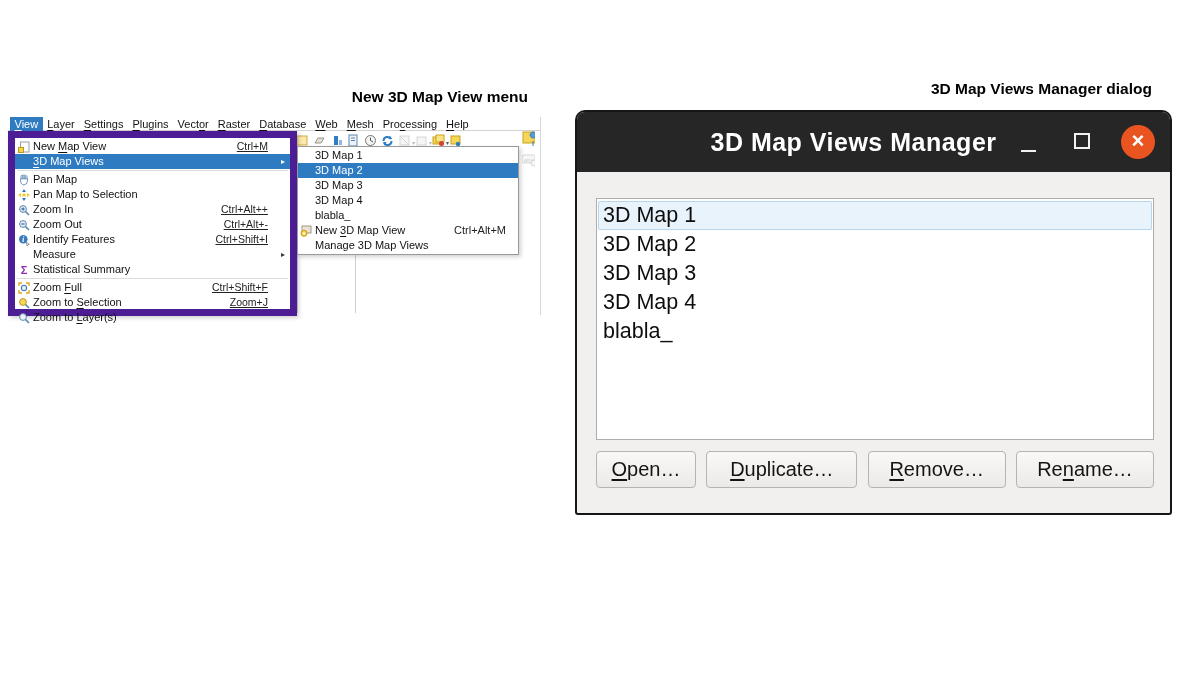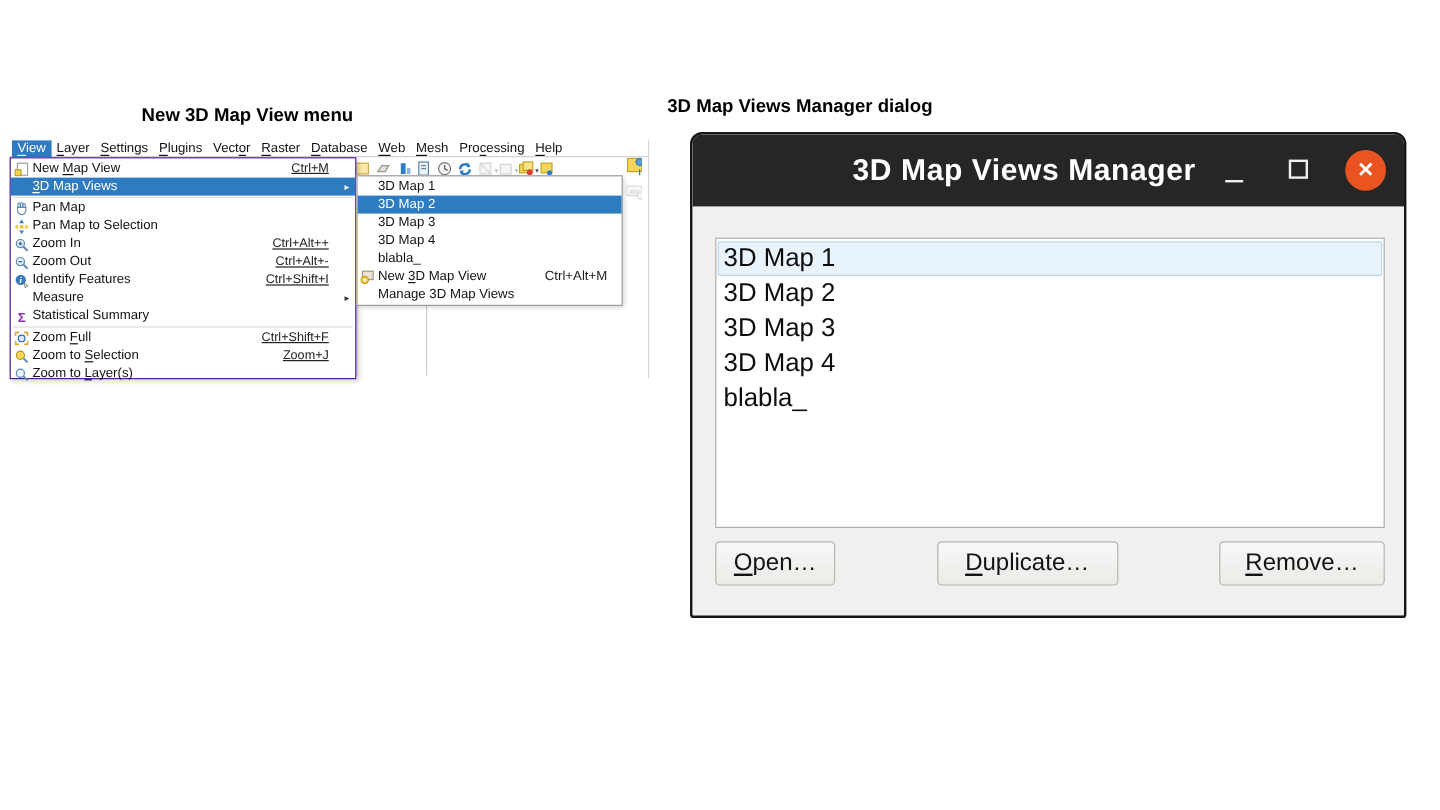--- a/index.html
+++ b/index.html
@@ -4,21 +4,21 @@
 <style>
   * { margin:0; padding:0; box-sizing:border-box; }
   html,body { background:#fff; }
   #stage {
     position:relative; width:1200px; height:675px; overflow:hidden;
     background:#fff; font-family:"Liberation Sans","DejaVu Sans",sans-serif; color:#111;
   }
   .mn { text-decoration:underline; text-underline-offset:2px; }
 
   
-  .caption { position:absolute; font-weight:bold; font-size:15.5px; color:#000; text-align:left; }
+  .caption { position:absolute; font-weight:bold; font-size:15.5px; color:#000; text-align:right; }
   #left-caption  { left:118px; top:88px; width:410px; }
   #right-caption { left:556px; top:80px; width:596px; }
 
   
   #qgis-window {
     position:absolute; left:8px; top:117px; width:533px; height:198px;
     background:#fff; border-right:1px solid #d6d6d6;
   }
   #menubar {
     position:relative; height:14px; display:flex; align-items:center;
@@ -31,21 +31,21 @@
   
   #toolbar { position:absolute; left:288px; top:17px; display:flex; gap:4px; align-items:center; z-index:0; }
   .tbi { width:13px; height:13px; display:inline-flex; align-items:center; justify-content:center; position:relative; }
   .tbi.dis { opacity:.4; }
   .dd { position:absolute; right:-4px; bottom:1px; font-size:6px; color:#555; line-height:6px; }
   #side-icons { position:absolute; left:514px; top:16px; width:18px; display:flex; flex-direction:column; gap:7px; z-index:0; }
 
   
   #view-menu {
     position:absolute; left:0; top:14px; width:289px; height:185px;
-    background:#fff; border:1px solid #4c1d95; box-shadow:2px 2px 4px rgba(0,0,0,.18);
+    background:#fff; border:7px solid #4c1d95; box-shadow:2px 2px 4px rgba(0,0,0,.18);
     z-index:2; padding-top:1px;
   }
   .mrow { height:15px; display:flex; align-items:center; font-size:11px; line-height:15px; position:relative; white-space:nowrap; }
   .mrow .mi { flex:0 0 18px; display:inline-flex; justify-content:center; align-items:center; }
   .mrow .ms { margin-left:auto; padding-right:22px; font-size:10.5px; color:#222;text-decoration:underline; }
   .mrow.hl { background:#2e7bc1; color:#fff; }
   .arr { position:absolute; right:5px; top:0; font-size:8px; line-height:15px; color:#333; }
   .mrow.hl .arr { color:#fff; }
   .msep { height:1px; background:#dcdcdc; margin:1px 2px; }
 
@@ -418,16 +418,17 @@
       <div class="li">3D Map 2</div>
       <div class="li">3D Map 3</div>
       <div class="li">3D Map 4</div>
       <div class="li">blabla_</div>
     </div>
 
     <div id="dlg-buttons">
       <button id="btn-open" class="dbtn"><span class="mn">O</span>pen…</button>
       <button id="btn-duplicate" class="dbtn"><span class="mn">D</span>uplicate…</button>
       <button id="btn-remove" class="dbtn"><span class="mn">R</span>emove…</button>
+      <button id="btn-rename" class="dbtn">Re<span class="mn">n</span>ame…</button>
     </div>
 
   </div>
 </div>
 
 </body></html>

